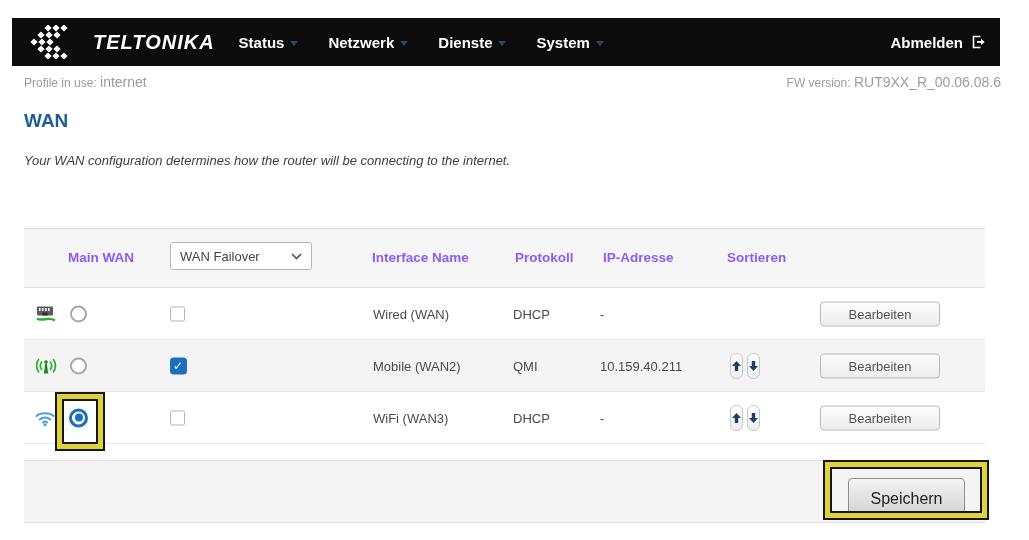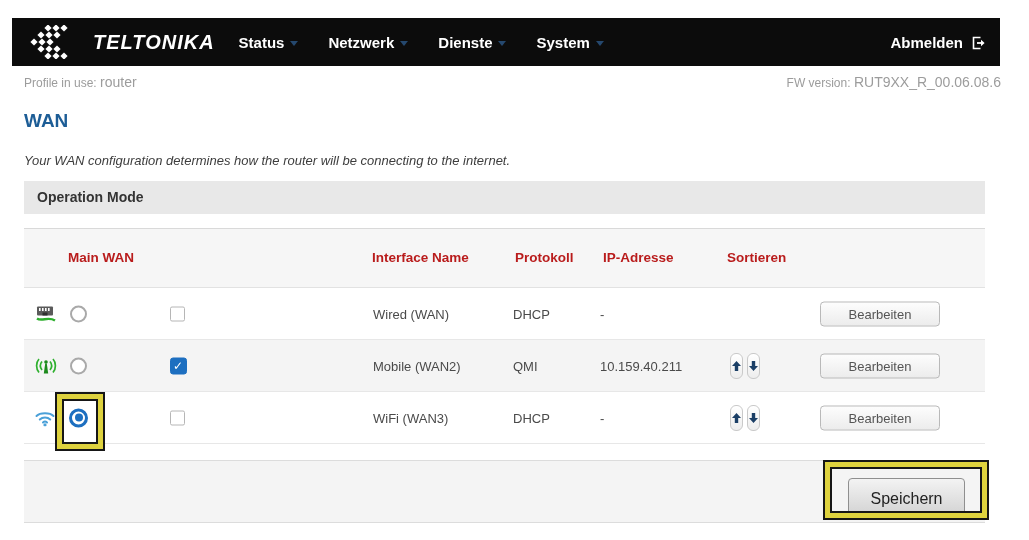--- a/index.html
+++ b/index.html
@@ -9,39 +9,39 @@
   
   .navbar { position:absolute; left:12px; top:18px; width:988px; height:48px;
             background:#0c0c0c; display:flex; align-items:center; }
   .brand { display:flex; align-items:center; margin-left:14px; color:#fff; }
   .brand-text { font-size:20px; font-weight:bold; font-style:italic; letter-spacing:1px; margin-left:21px; }
   .menu { display:flex; margin-left:24px; gap:30px; }
   .menu-item { color:#fff; font-weight:bold; font-size:15px; display:flex; align-items:center; gap:6px; cursor:pointer; }
   .caret { width:0; height:0; border-left:4px solid transparent; border-right:4px solid transparent;
            border-top:5px solid #25486e; margin-top:2px; }
   .logout { margin-left:auto; margin-right:14px; color:#fff; font-weight:bold; font-size:15px;
-            display:flex; align-items:flex-end; gap:7px; cursor:pointer; }
+            display:flex; align-items:flex-start; gap:7px; cursor:pointer; }
 
   
   .meta { position:absolute; left:24px; top:74px; width:977px; display:flex;
           justify-content:space-between; color:#9c9c9c; font-size:12px; align-items:baseline; }
   .meta .val { font-size:14px; }
 
   
   .page-title { position:absolute; left:24px; top:110px; color:#1d5d96; font-size:19px; font-weight:bold;text-align:right; }
   .desc { position:absolute; left:24px; top:153px; font-size:13px; color:#3d3d3d;font-style:italic; }
 
   .section-bar { position:absolute; left:24px; top:181px; width:961px; height:33px;
                  background:#e8e8e8; line-height:33px; padding-left:13px;
                  font-weight:bold; font-size:14px; color:#333; }
 
   
   .table { position:absolute; left:24px; top:228px; width:961px; border-top:1px solid #d9d9d9; }
   .thead { position:relative; height:59px; background:#f6f6f6; border-bottom:1px solid #e2e2e2; }
-  .th { position:absolute; top:21px; font-weight:bold; font-size:13.5px; color:#b91c1c; }
+  .th { position:absolute; top:21px; font-weight:bold; font-size:13.5px; color:#8b5cf6; }
   .h-mainwan { left:44px; } .h-if { left:348px; } .h-proto { left:491px; }
   .h-ip { left:579px; } .h-sort { left:703px; }
   .select { position:absolute; left:146px; top:13px; width:142px; height:28px; background:#fff;
             border:1px solid #b5b5b5; border-radius:3px; display:flex; align-items:center;
             justify-content:space-between; padding:0 9px; font-size:13px; color:#444; cursor:pointer; }
 
   .trow { position:relative; height:52px; border-bottom:1px solid #e7e7e7; background:#fff; }
   .trow.alt { background:#f4f4f4; }
   .cell { position:absolute; top:50%; transform:translateY(-50%); font-size:13px; color:#4a4a4a; }
   .c-icon { left:11px; line-height:0; }
@@ -133,37 +133,40 @@
         <path d="M10.5 2.5 H3.5 V13.5 H10.5" fill="none" stroke="#ffffff" stroke-width="1.6"></path>
         <path d="M7 8 H13" stroke="#ffffff" stroke-width="1.8"></path>
         <path d="M11 4.8 L14.6 8 L11 11.2 Z" fill="#ffffff"></path>
       </svg>
     </div>
   </div>
 
   <div class="meta">
     <div>
       <span>Profile in use:</span>
-      <span class="val">router</span>
+      <span class="val">internet</span>
     </div>
     <div>
       <span>FW version:</span>
       <span class="val">RUT9XX_R_00.06.08.6</span>
     </div>
   </div>
 
   <div class="page-title">WAN</div>
   <div class="desc">Your WAN configuration determines how the router will be connecting to the internet.</div>
-  <div class="section-bar">
-    <span>Operation Mode</span>
-  </div>
 
   <div class="table">
     <div class="thead">
       <span class="th h-mainwan">Main WAN</span>
+      <div class="select">
+        <span>WAN Failover</span>
+        <svg width="11" height="7" viewBox="0 0 11 7">
+          <path d="M1 1 L5.5 5.5 L10 1" fill="none" stroke="#555555" stroke-width="1.6"></path>
+        </svg>
+      </div>
       <span class="th h-if">Interface Name</span>
       <span class="th h-proto">Protokoll</span>
       <span class="th h-ip">IP-Adresse</span>
       <span class="th h-sort">Sortieren</span>
     </div>
 
     <div class="trow">
       <span class="cell c-icon">
         <svg width="22" height="19" viewBox="0 0 22 19">
           <rect x="2" y="2" width="16" height="9" rx="1" fill="#5a5a5a"></rect>

